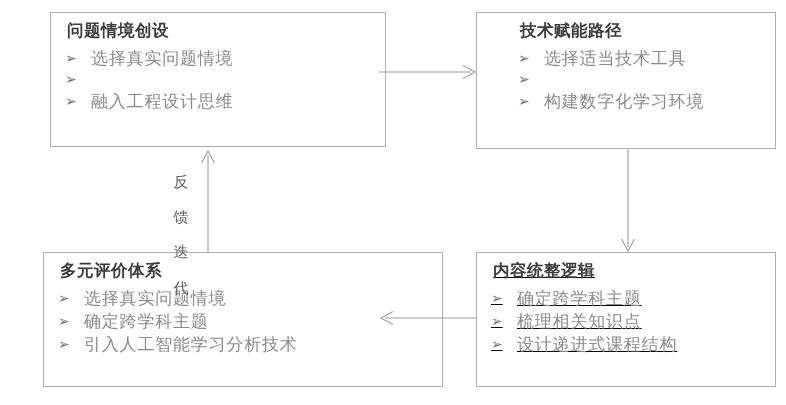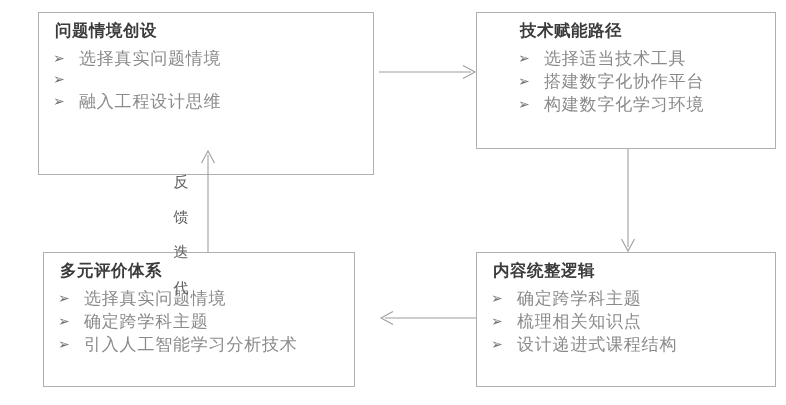--- a/index.html
+++ b/index.html
@@ -59,24 +59,24 @@
     font-family: "DejaVu Sans", "Liberation Sans", sans-serif;
     line-height: 1;
     transform: translateY(-1px);
   }
   .li-text {
     display: inline-block;
     letter-spacing: 0.8px;
   }
 
   
-  #node-problem     { left: 38px;  top: 12px;  width: 336px; height: 163px; }
+  #node-problem     { left: 50px;  top: 12px;  width: 336px; height: 135px; }
   #node-technology  { left: 476px; top: 12px;  width: 300px; height: 137px; padding-left: 27px; }
-  #node-evaluation  { left: 43px;  top: 252px; width: 312px; height: 135px; }
-  #node-content     { left: 476px; top: 252px; width: 300px; height: 135px; }
+  #node-evaluation  { left: 43px;  top: 252px; width: 400px; height: 135px; }
+  #node-content     { left: 476px; top: 252px; width: 300px; height: 135px; text-decoration: underline; }
 
   
   .connector { position: absolute; }
 
   
   #arrow-problem-to-technology {
     left: 379px; top: 58px; width: 98px; height: 28px;
   }
   
   #arrow-technology-to-content {
@@ -131,21 +131,20 @@
 
   <div class="node" id="node-technology">
     <div class="node-title">技术赋能路径</div>
     <ul class="node-list">
       <li>
         <span class="bullet">➢</span>
         <span class="li-text">选择适当技术工具</span>
       </li>
       <li>
         <span class="bullet">➢</span>
-        <span class="li-text">搭建数字化协作平台</span>
       </li>
       <li>
         <span class="bullet">➢</span>
         <span class="li-text">构建数字化学习环境</span>
       </li>
     </ul>
   </div>
 
   <div class="node" id="node-evaluation">
     <div class="node-title">多元评价体系</div>

